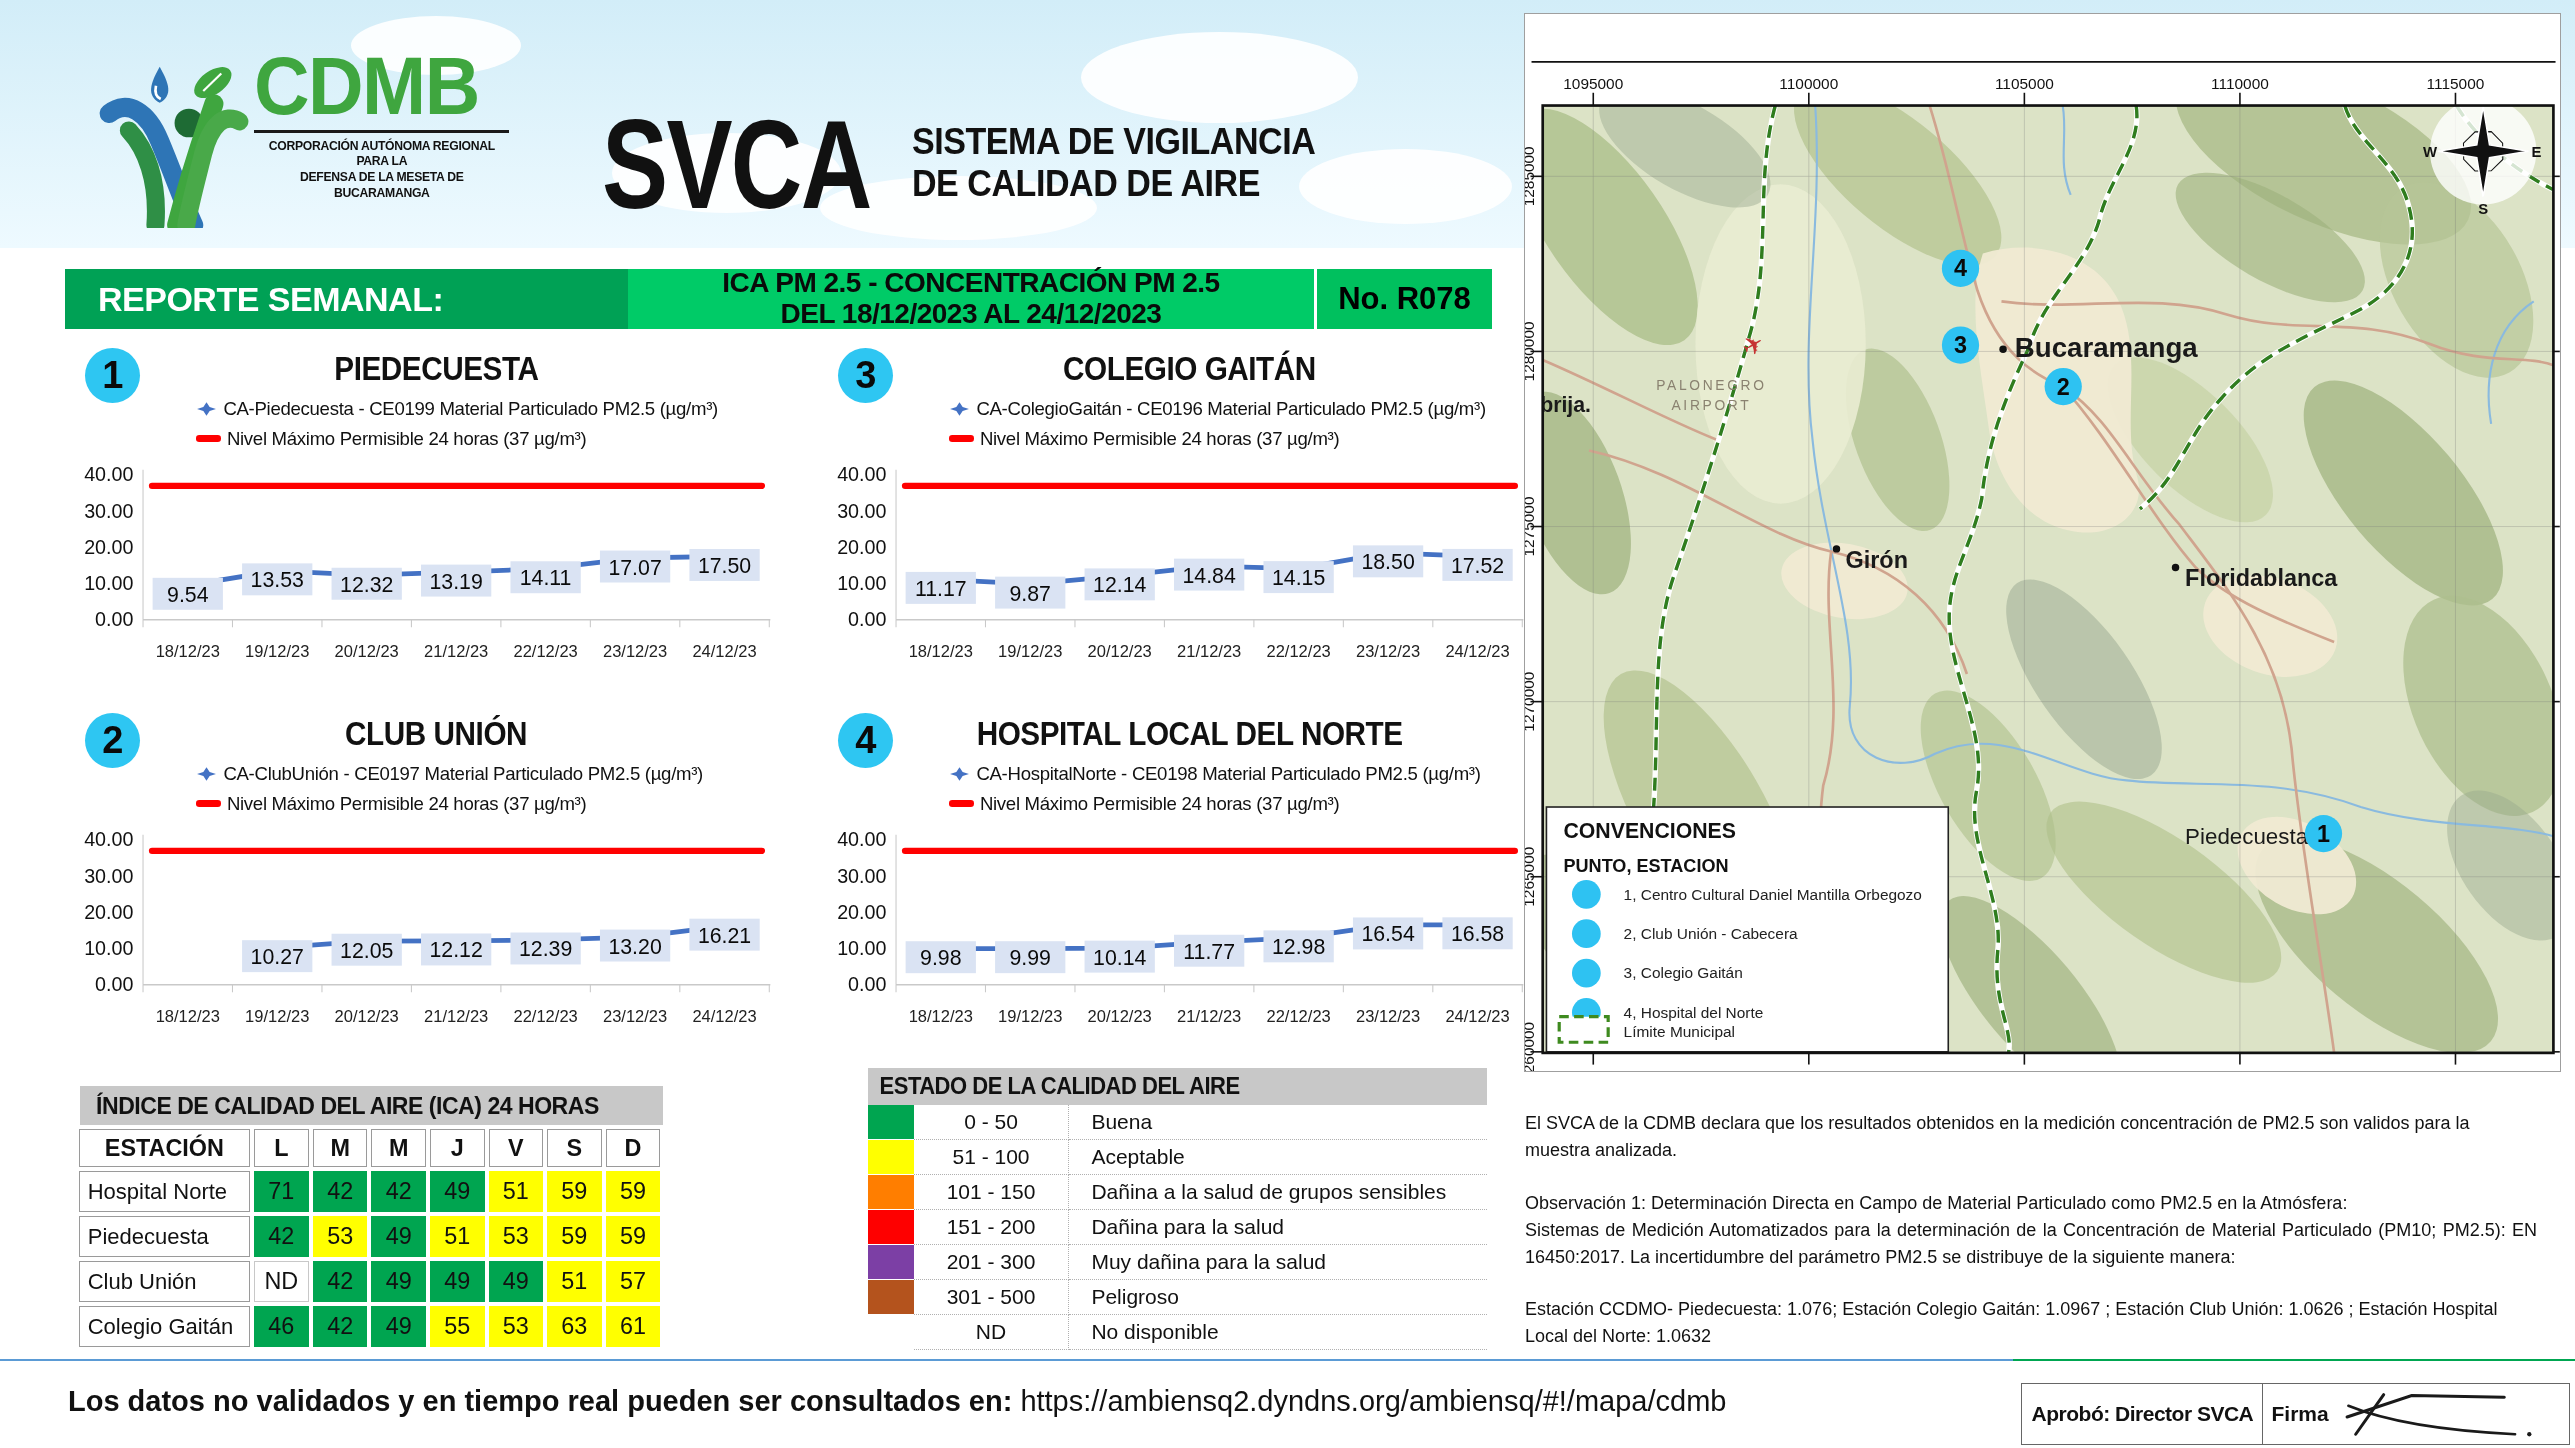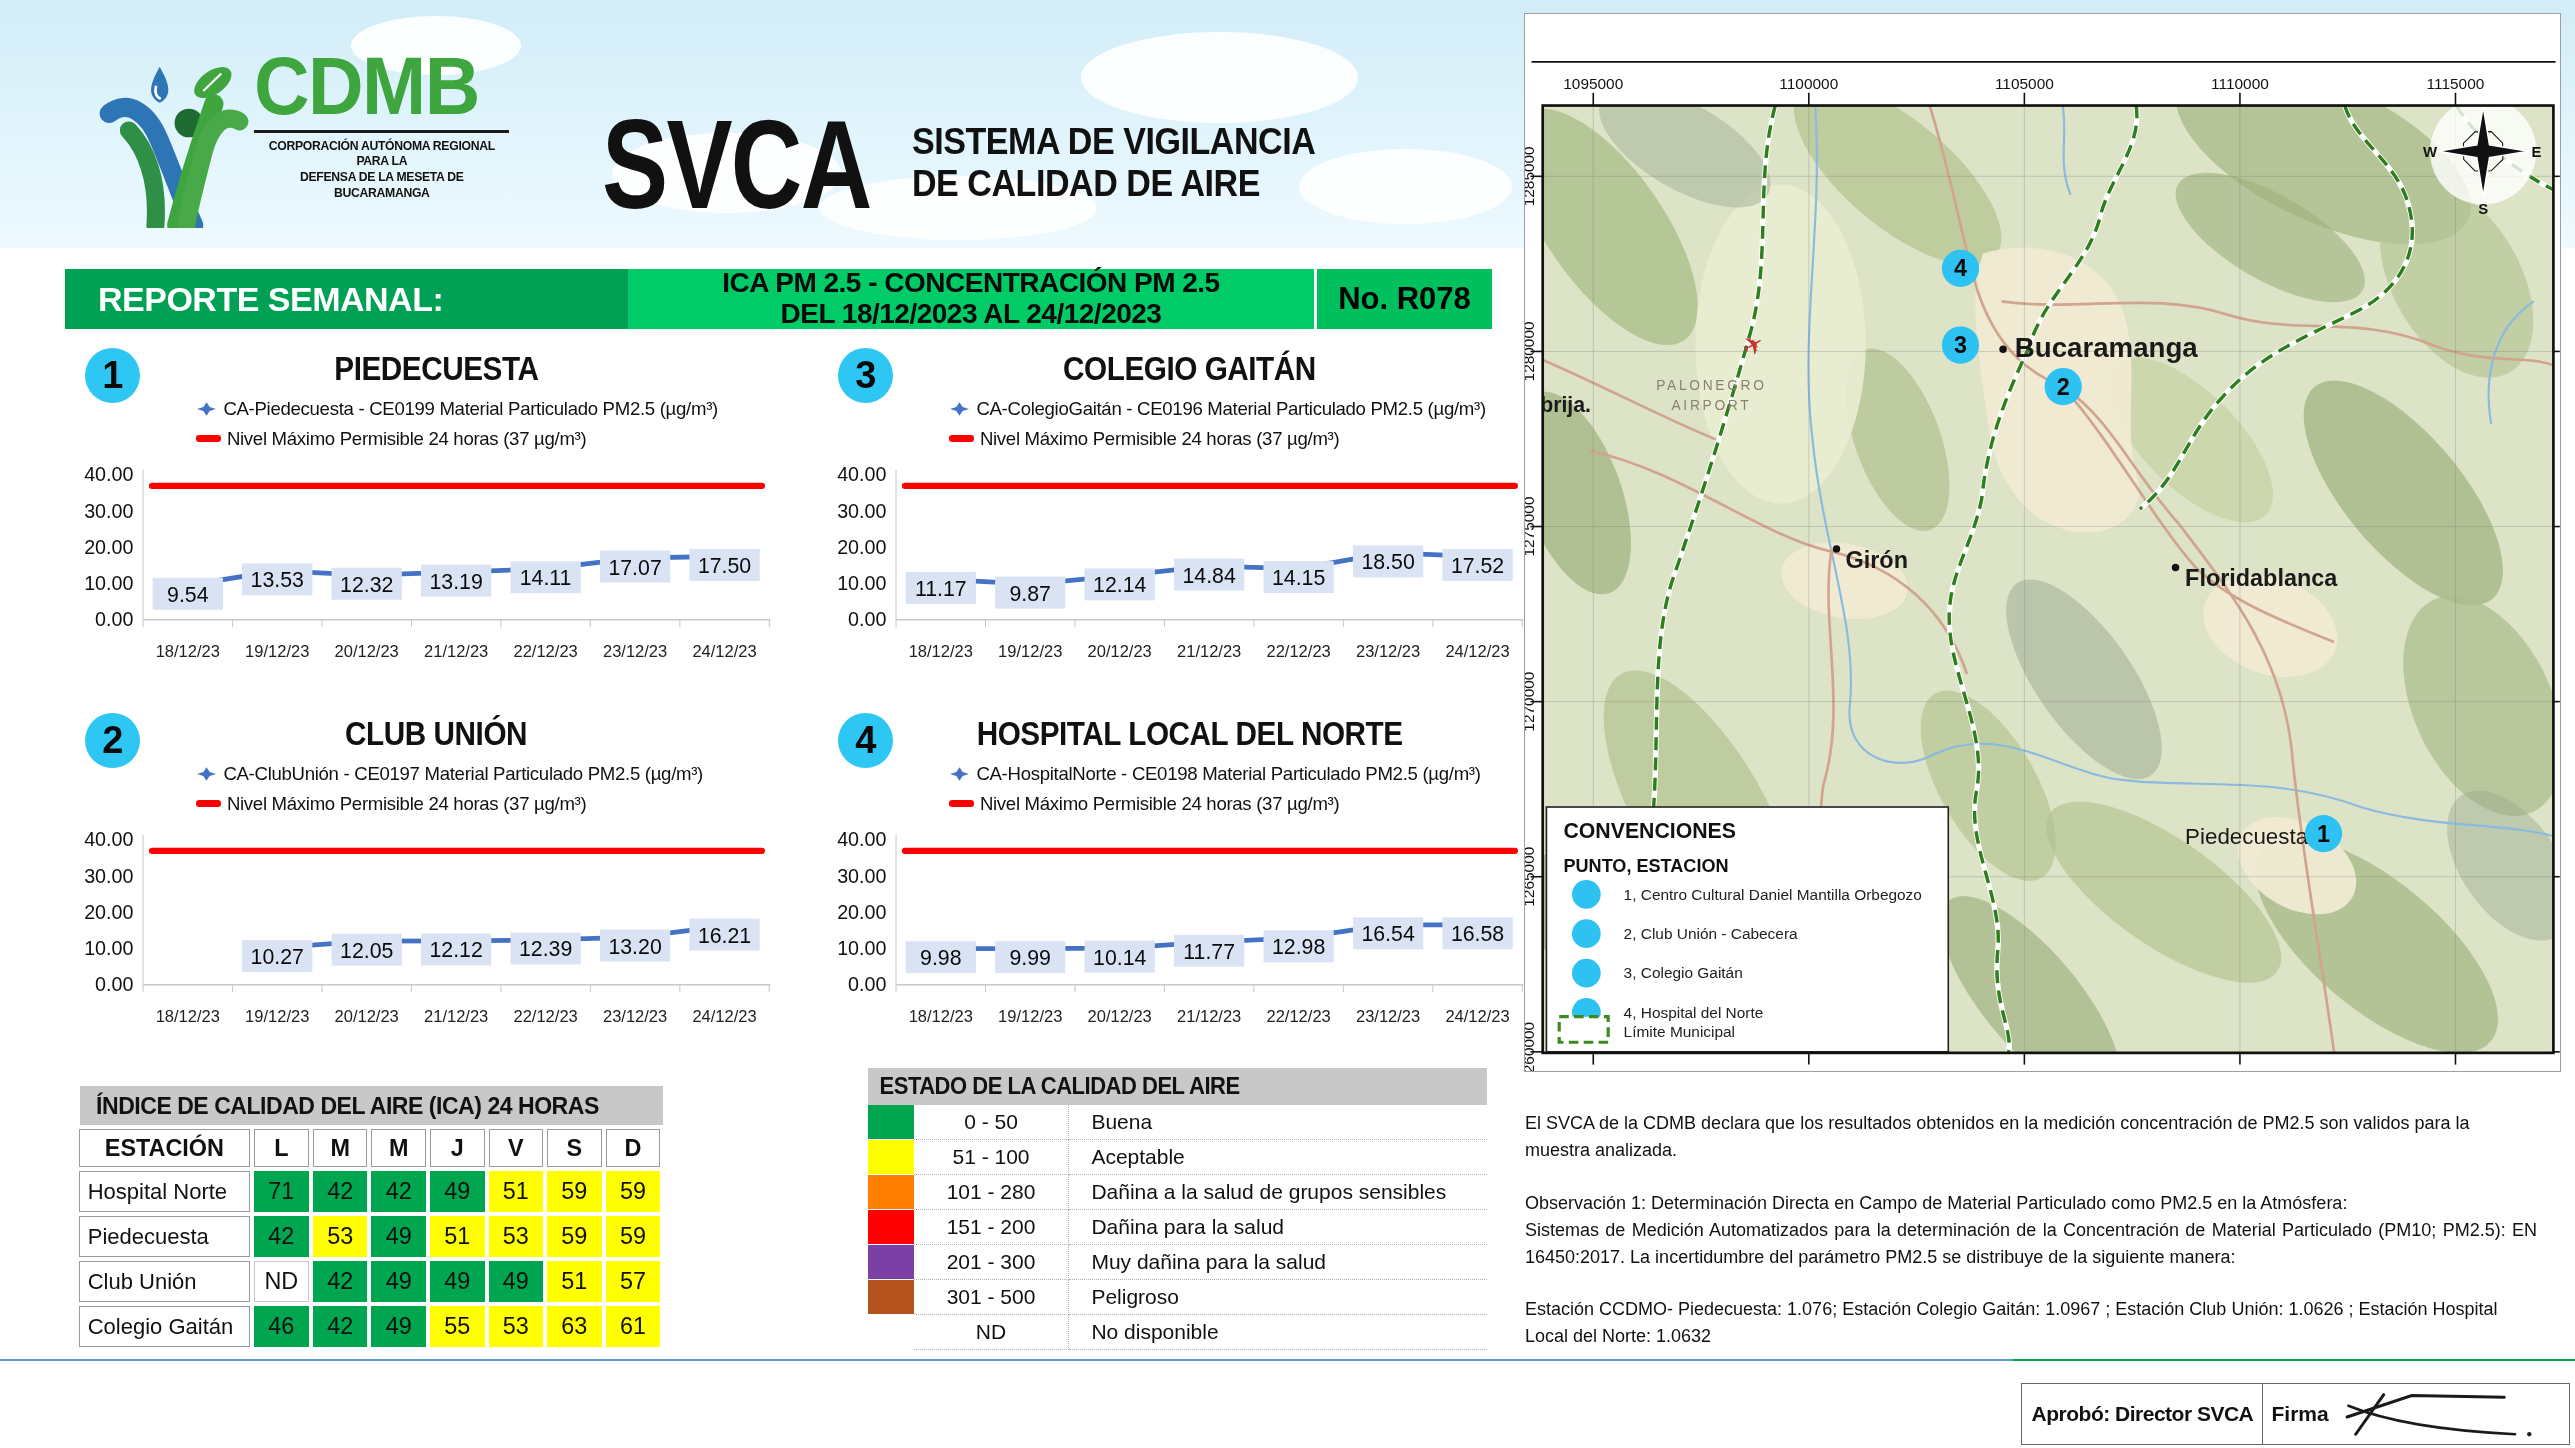--- a/index.html
+++ b/index.html
@@ -432,21 +432,21 @@
           <div class="est-range">0 - 50</div>
           <div class="est-label">Buena</div>
         </div>
         <div class="est-row">
           <div class="est-swatch" style="background:#FFFF00"></div>
           <div class="est-range">51 - 100</div>
           <div class="est-label">Aceptable</div>
         </div>
         <div class="est-row">
           <div class="est-swatch" style="background:#FF7E00"></div>
-          <div class="est-range">101 - 280</div>
+          <div class="est-range">101 - 150</div>
           <div class="est-label">Dañina a la salud de grupos sensibles</div>
         </div>
         <div class="est-row">
           <div class="est-swatch" style="background:#FE0000"></div>
           <div class="est-range">151 - 200</div>
           <div class="est-label">Dañina para la salud</div>
         </div>
         <div class="est-row">
           <div class="est-swatch" style="background:#7C3FA5"></div>
           <div class="est-range">201 - 300</div>
@@ -646,20 +646,23 @@
           <line x1="10" y1="1621" x2="33" y2="1621"></line>
           <line x1="1932" y1="1621" x2="1944" y2="1621"></line>
           <line x1="10" y1="1950" x2="33" y2="1950"></line>
           <line x1="1932" y1="1950" x2="1944" y2="1950"></line>
         </g>
     </svg>
   </div>
 
   <div id="sep-left"></div>
   <div id="sep-right"></div>
+  <div id="footer-text">
+    <b>Los datos no validados y en tiempo real pueden ser consultados en: </b><a href="#">https://ambiensq2.dyndns.org/ambiensq/#!/mapa/cdmb</a>
+  </div>
   <div id="sigbox">
     <div id="sig-left">Aprobó: Director SVCA</div>
     <div id="sig-right">
       <span>Firma</span>
       <svg width="224" height="58" viewBox="0 0 520 110" style="position:absolute;left:69px;top:1.1px">
         <g stroke="#1a1a1a" fill="none" stroke-linecap="round">
           <path d="M35,62 L185,12 L400,16" stroke-width="7"></path>
           <path d="M120,10 L55,102" stroke-width="7"></path>
           <path d="M38,36 C150,82 300,96 425,102" stroke-width="6"></path>
         </g>

